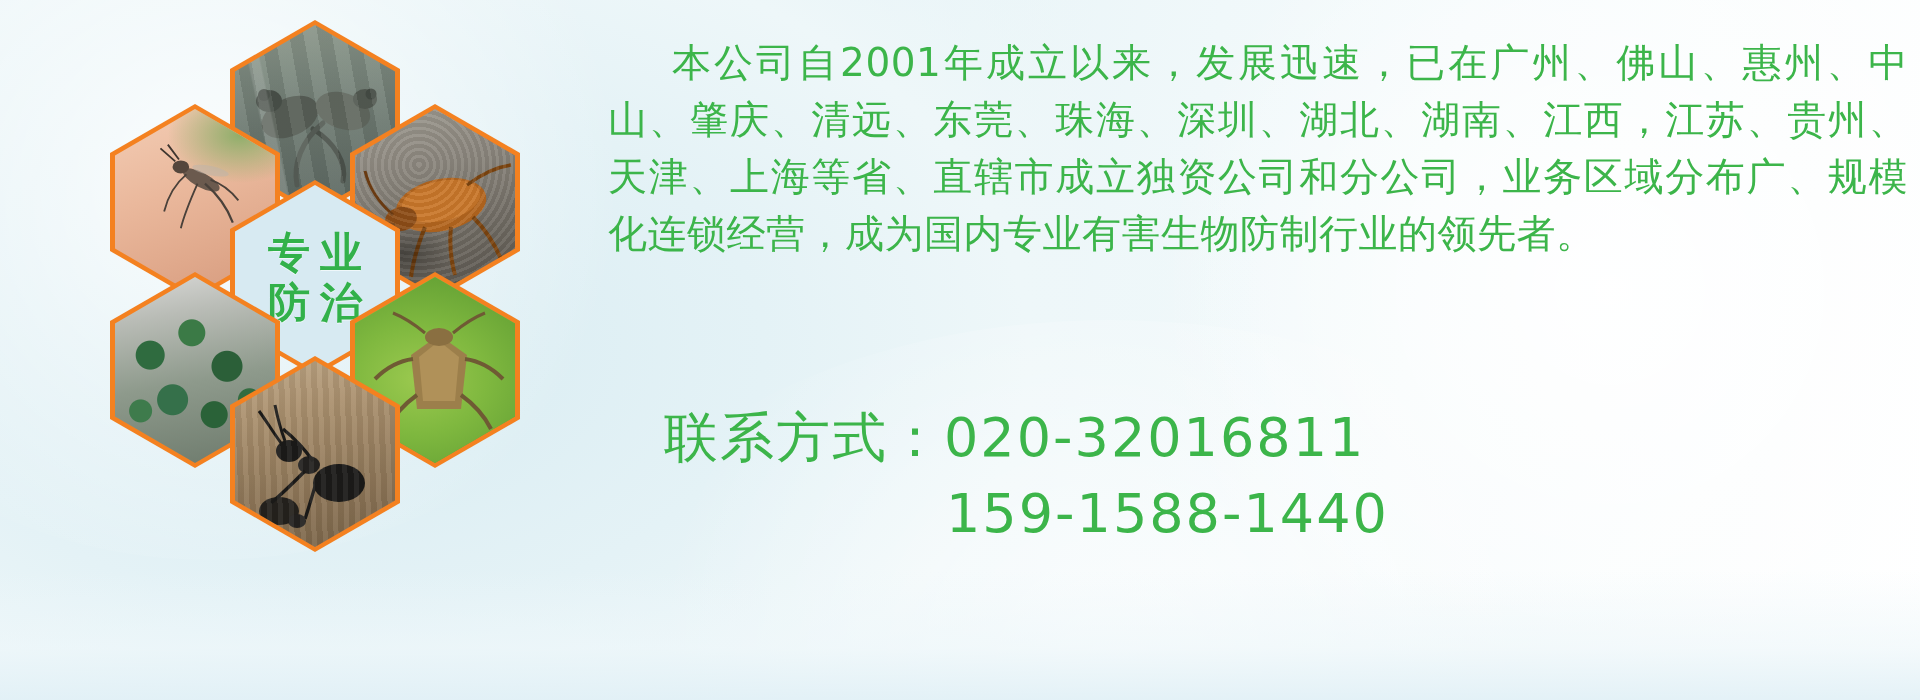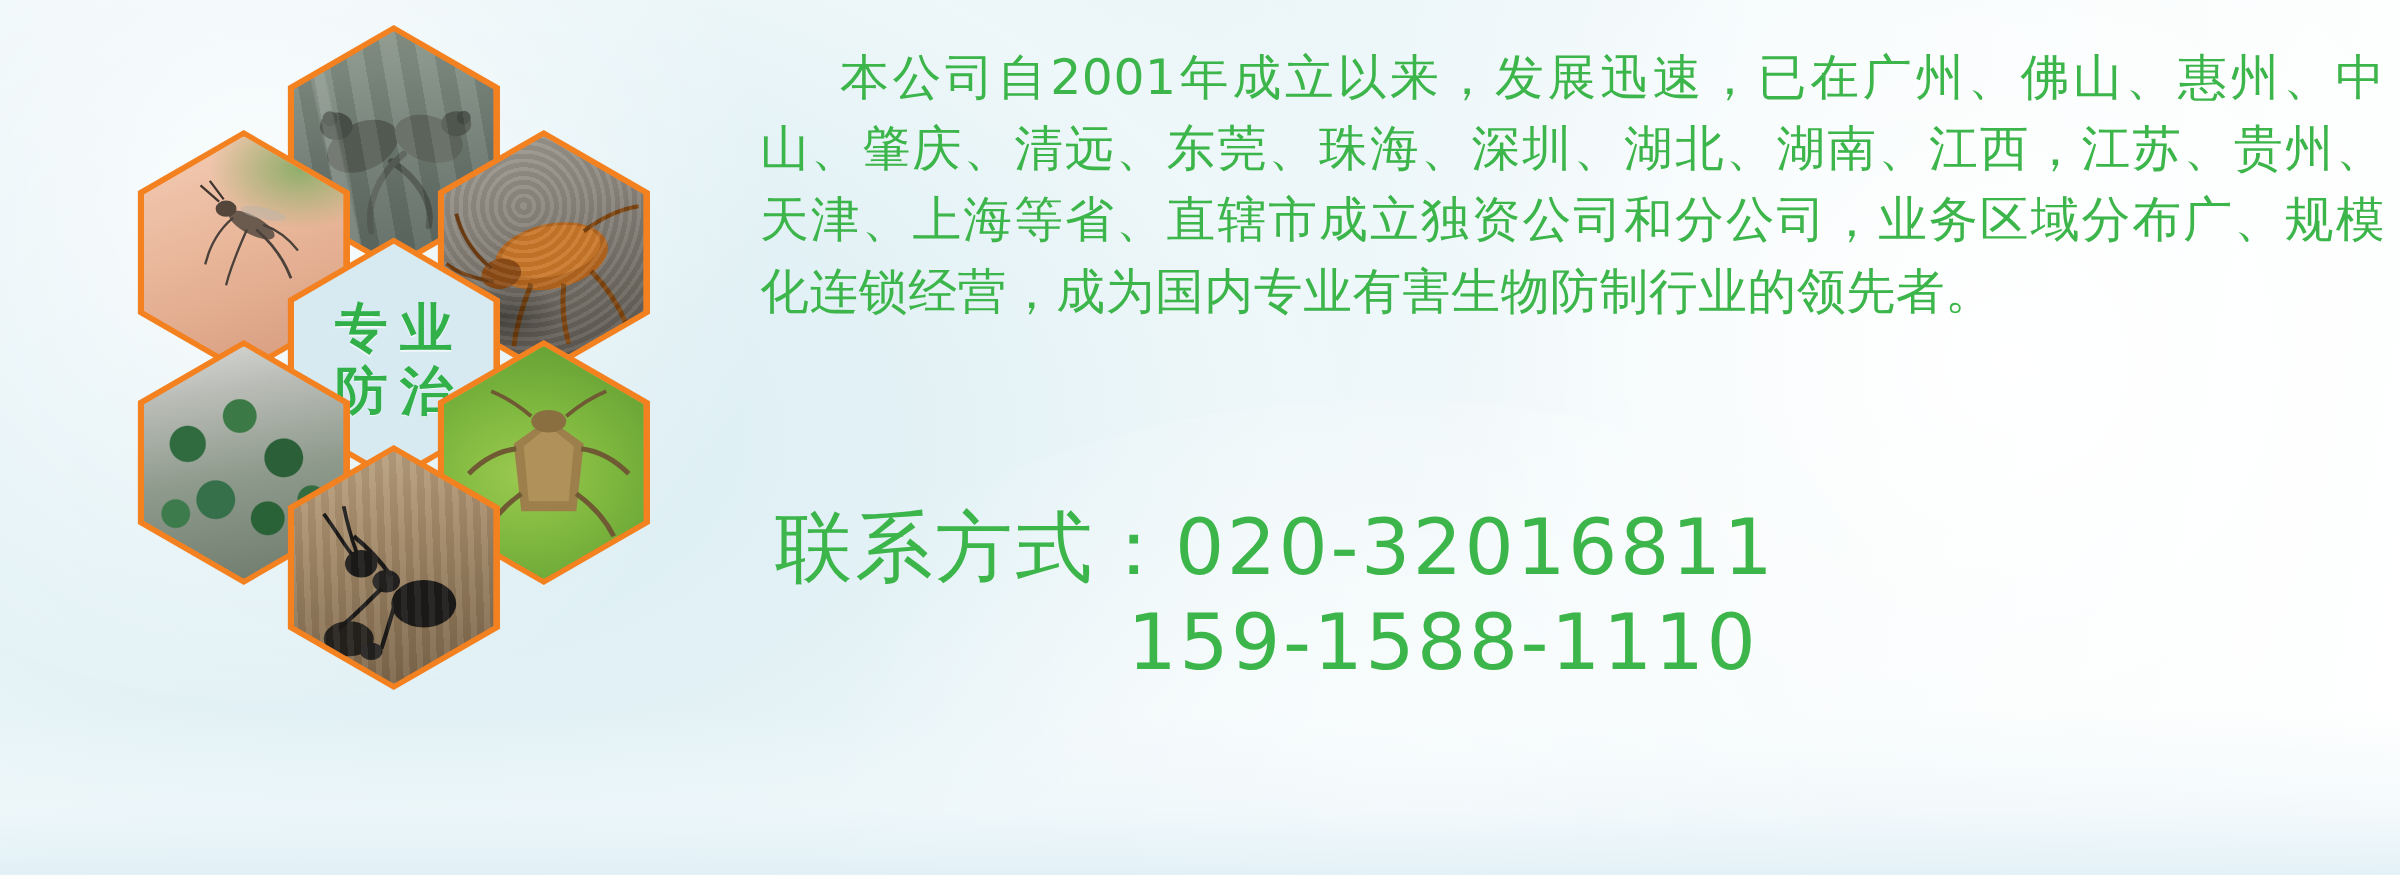--- a/index.html
+++ b/index.html
@@ -35,21 +35,21 @@
   .hex .inner {
     position:absolute; inset:5px;
     clip-path:polygon(50% 0%, 100% 25%, 100% 75%, 50% 100%, 0% 75%, 0% 25%);
     overflow:hidden;
   }
   .hex .inner .art { position:absolute; inset:0; }
 
   .hex-top      { left:142px; top:14px; }
   .hex-left     { left:22px;  top:98px; }
   .hex-right    { left:262px; top:98px; }
-  .hex-center   { left:142px; top:184px; }
+  .hex-center   { left:142px; top:174px; }
   .hex-botleft  { left:22px;  top:266px; }
   .hex-botright { left:262px; top:266px; }
   .hex-bottom   { left:142px; top:350px; }
 
   .hex-center { background:#f48120; }
   .hex-center .inner { background:#d7eaf2; }
 
   .logo-text {
     position:absolute; inset:0; display:flex; flex-direction:column;
     align-items:center; justify-content:center; gap:6px;
@@ -123,22 +123,23 @@
     font-family:"DejaVu Sans","Liberation Sans",sans-serif;
     font-size:39px; line-height:57px; letter-spacing:.5px;
     text-indent:64px;
     text-align:justify;
     text-align-last:left;
   }
   .contact { position:absolute; left:620px; top:400px; width:1280px; }
   .contact-line {
     color:#3cb54a;
     font-family:"DejaVu Sans","Liberation Sans",sans-serif;
-    font-weight:500; font-size:62px; line-height:76px; letter-spacing:2px;
+    font-weight:500; font-size:54px; line-height:76px; letter-spacing:2px;
     white-space:nowrap;
+    margin-left:44px;
   }
   .contact-line.second { padding-left:282px; }
 </style>
 </head>
 <body>
 
 <div class="banner">
 
   <div class="bloom bloom-a"></div>
   <div class="bloom bloom-b"></div>
@@ -251,17 +252,17 @@
     </div>
 
   </div>
 
   <div class="copy">
     <p class="para">本公司自2001年成立以来，发展迅速，已在广州、佛山、惠州、中山、肇庆、清远、东莞、珠海、深圳、湖北、湖南、江西，江苏、贵州、天津、上海等省、直辖市成立独资公司和分公司，业务区域分布广、规模化连锁经营，成为国内专业有害生物防制行业的领先者。</p>
   </div>
 
   <div class="contact">
     <div class="contact-line">联系方式：020-32016811</div>
-    <div class="contact-line second">159-1588-1110</div>
+    <div class="contact-line second">159-1588-1440</div>
   </div>
 
   <div class="vignette-bottom"></div>
 </div>
 
 </body></html>

